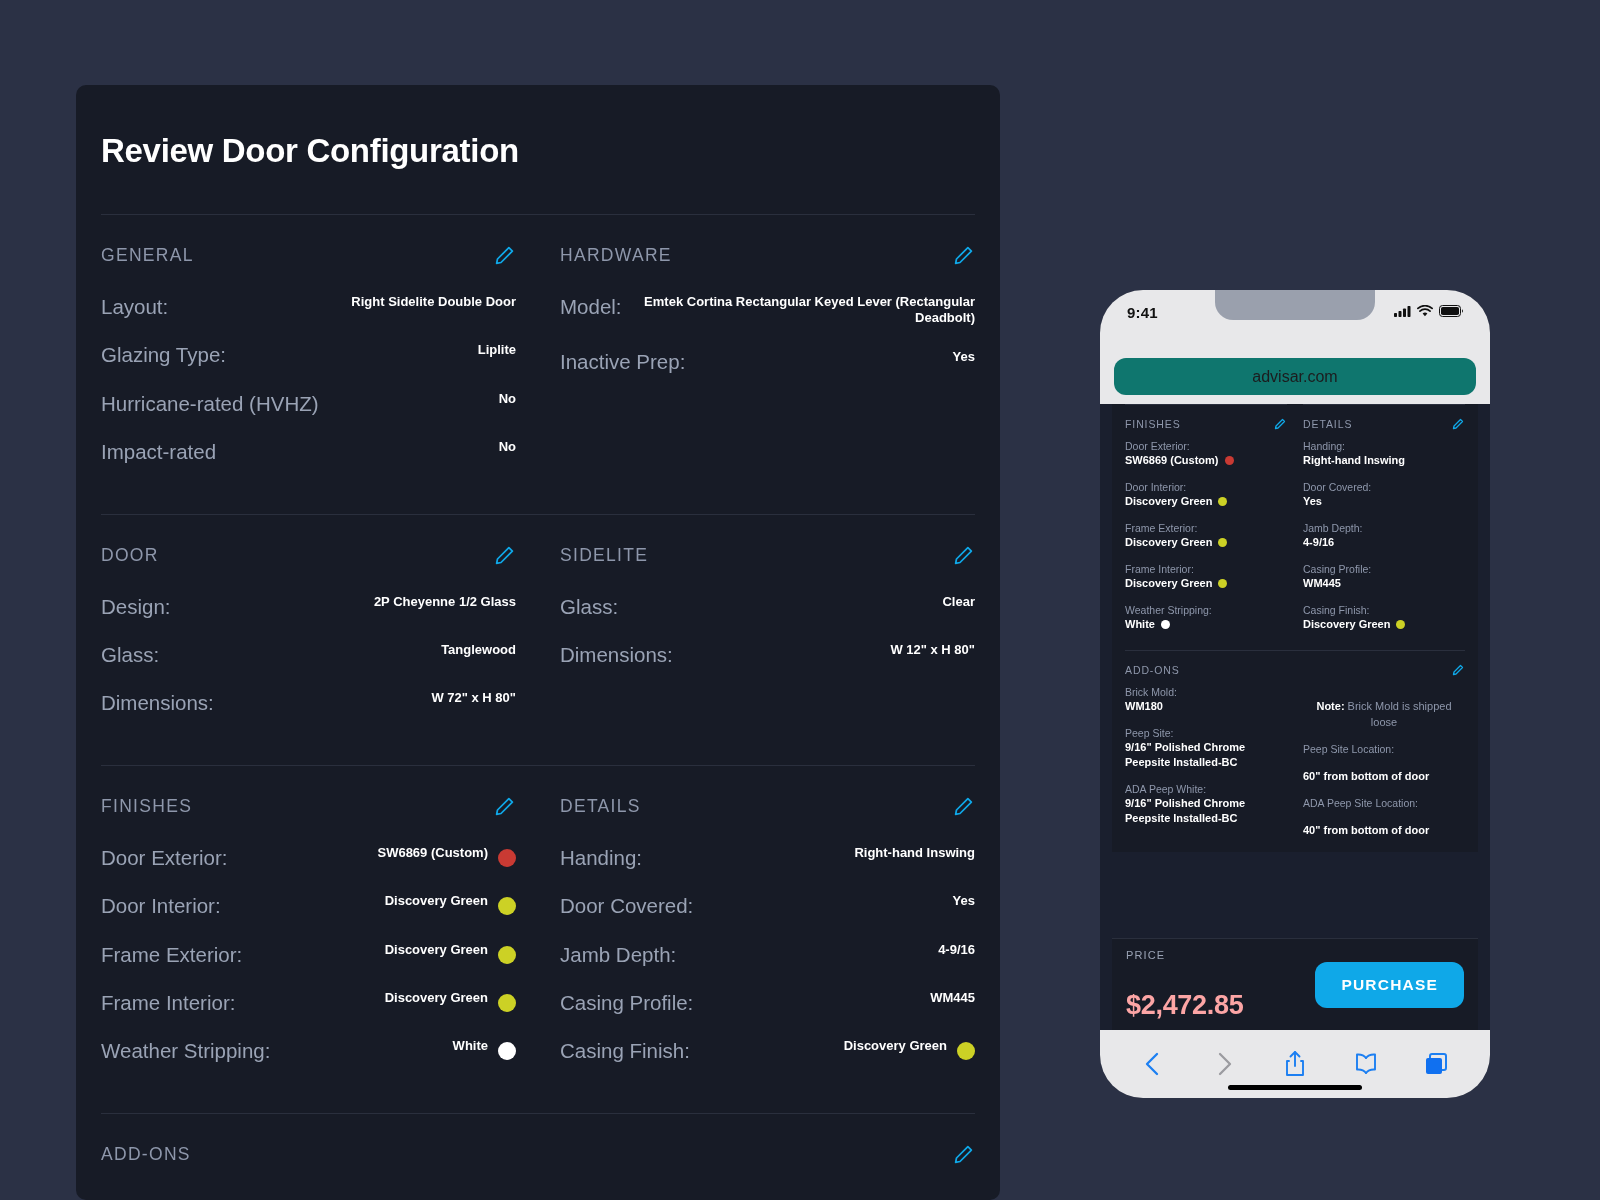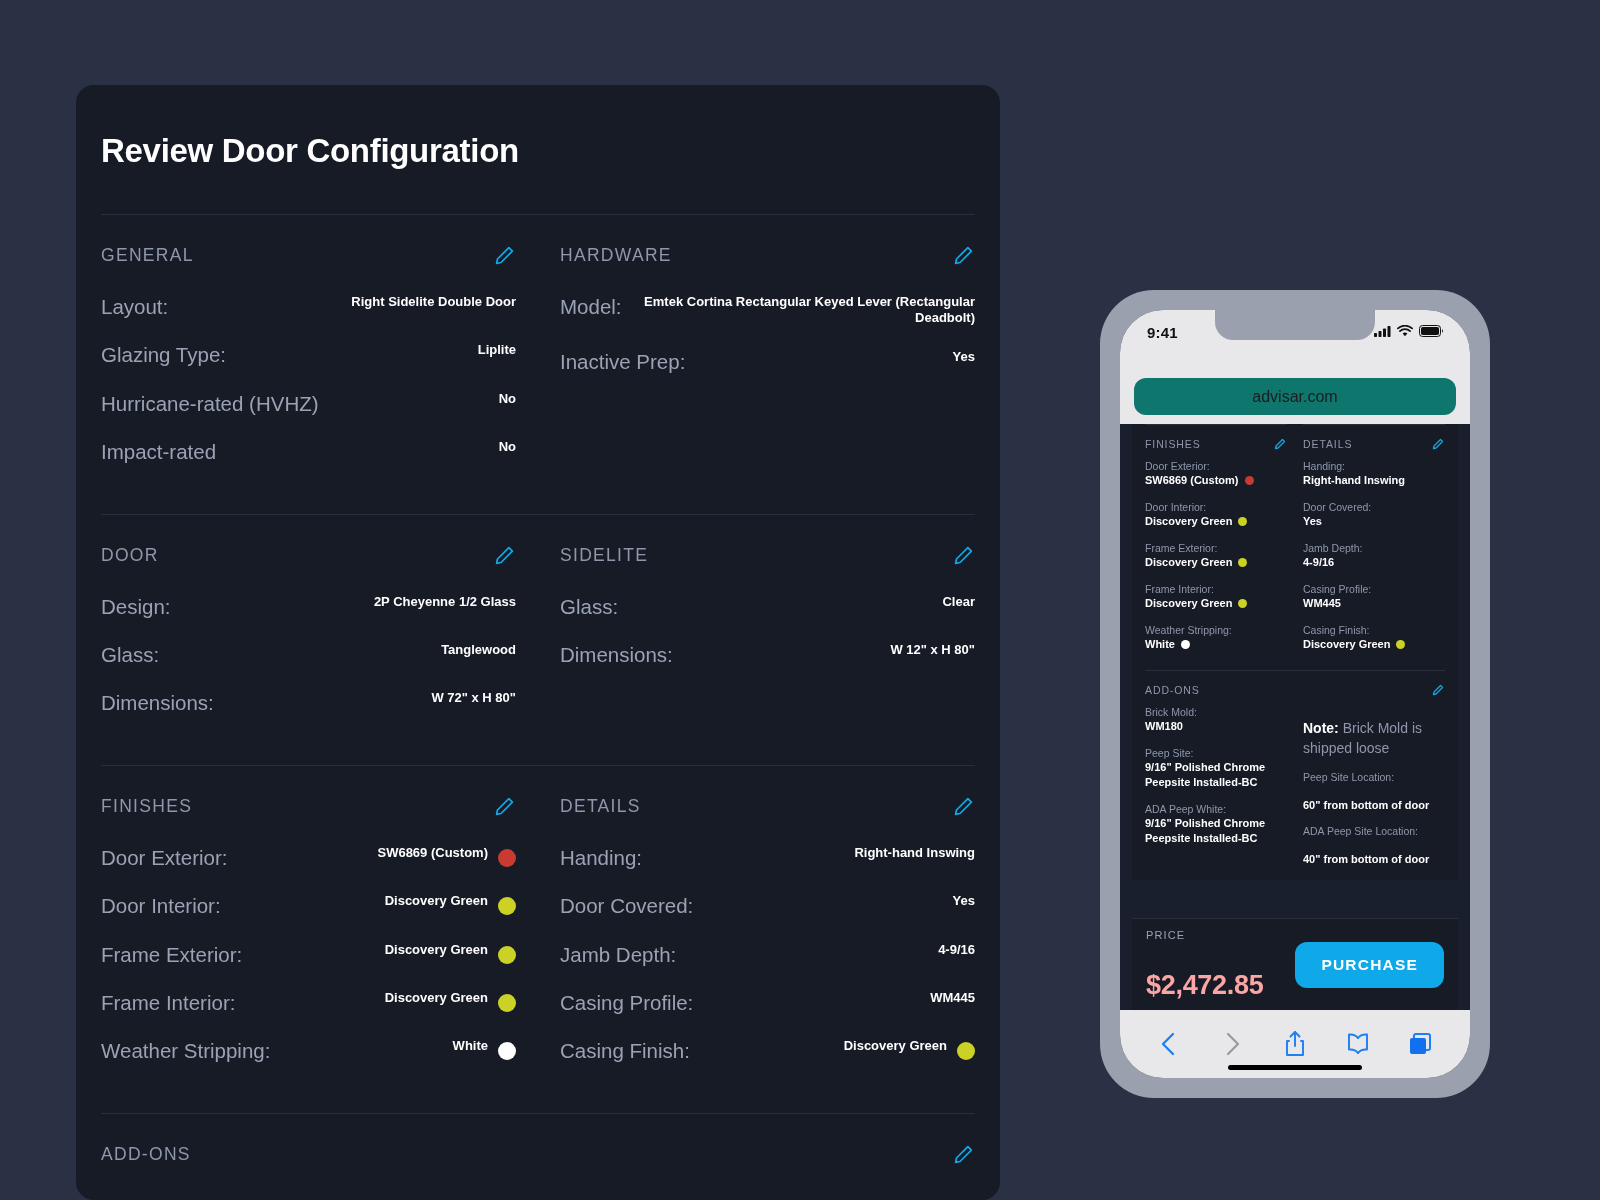--- a/index.html
+++ b/index.html
@@ -14,21 +14,21 @@
   }
 
   
   .desktop-panel {
     position: absolute;
     left: 76px;
     top: 85px;
     width: 924px;
     height: 1115px;
     background: #171b26;
-    border-radius: 18px;
+    border-radius: 10px;
     overflow: hidden;
   }
 
   .panel-title {
     font-size: 33px;
     font-weight: bold;
     color: #ffffff;
     padding: 47px 0 0 25px;
     letter-spacing: -0.3px;
   }
@@ -119,21 +119,21 @@
 
   
   .phone {
     position: absolute;
     left: 1100px;
     top: 290px;
     width: 390px;
     height: 808px;
     background: #9aa0ad;
     border-radius: 54px;
-    padding: 20px;
+    padding: 0;
   }
 
   .phone-screen {
     width: 100%;
     height: 100%;
     background: #1a1f2e;
     border-radius: 43px;
     overflow: hidden;
     position: relative;
     display: flex;
@@ -207,21 +207,21 @@
   }
   .p-pencil { width: 14px; height: 14px; display:flex; align-items:center; justify-content:center; cursor: pointer; }
 
   .p-rows { padding-top: 6px; }
   .p-row { margin-bottom: 12px; }
   .p-row:last-child { margin-bottom: 0; }
   .p-label { font-size: 10.5px; color: #8e97ab; line-height: 1.35; }
   .p-valrow { display: flex; align-items: center; gap: 6px; }
   .p-value { font-size: 11px; color: #ffffff; font-weight: bold; line-height: 1.35; }
   .p-swatch { width: 9px; height: 9px; border-radius: 50%; flex: 0 0 auto; }
-  .p-note { font-size: 14px; color: #8e97ab; line-height: 1.4; }
+  .p-note { font-size: 11px; color: #8e97ab; line-height: 1.4; text-align: center; }
   .p-note b { color: #ffffff; }
   .p-sec-gap { height: 18px; }
 
   .price-bar {
     position: absolute;
     left: 12px; right: 12px; bottom: 0;
     border-top: 1px solid #2a2f3d;
     background: #171b26;
     height: 92px;
     display: flex;

